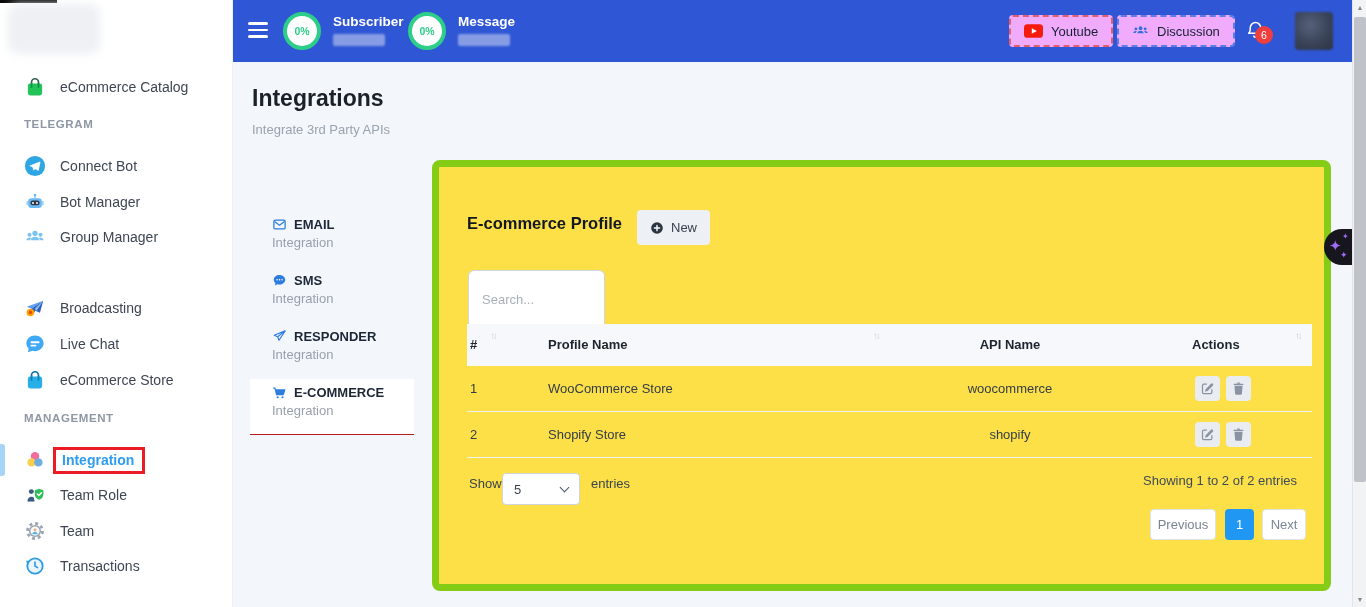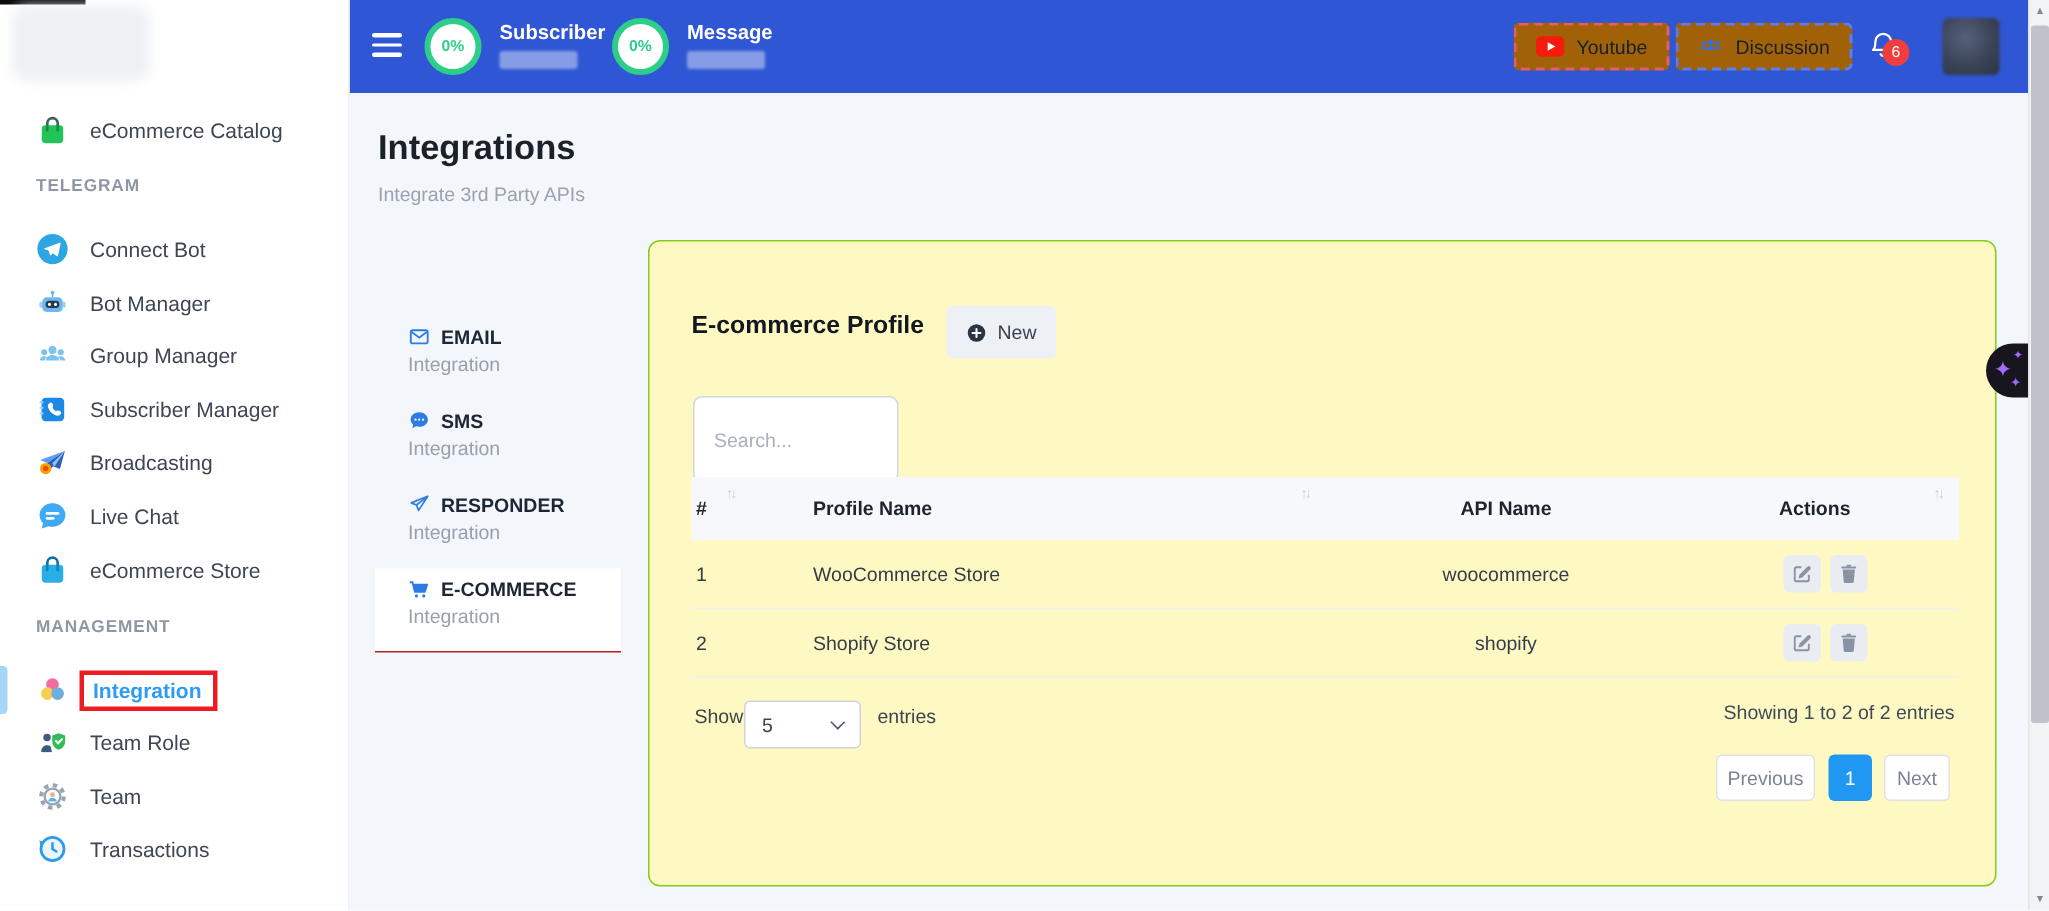--- a/index.html
+++ b/index.html
@@ -18,40 +18,40 @@
   .redbox { border:3px solid #ec1c24; padding:2px 8px 3px 6px; margin-left:-7px; }
   .link-active { color:#2e9cf0; font-weight:bold; }
 
   
   .header { position:absolute; left:233px; top:0; width:1119px; height:62px; background:#2F56D4; z-index:2; }
   .burger { position:absolute; left:15px; top:22px; width:20px; cursor:pointer; }
   .burger div { height:2.5px; background:#fff; border-radius:2px; margin-bottom:4px; }
   .stat-circle { position:absolute; top:12px; width:38px; height:38px; border:4px solid #2DCE89; border-radius:50%; background:#fff; display:flex; align-items:center; justify-content:center; font-size:10.5px; font-weight:bold; color:#2DCE89; }
   .stat-label { position:absolute; top:14px; font-size:13.5px; font-weight:bold; color:#fff; }
   .stat-blur { position:absolute; top:34px; width:52px; height:12px; background:rgba(255,255,255,.42); border-radius:2px; filter:blur(1px); }
-  .hdr-btn { position:absolute; top:15px; height:32px; background:#a16207; border-radius:4px; display:flex; align-items:center; gap:8px; padding:0 13px; font-size:13px; color:#17202e; cursor:pointer; }
+  .hdr-btn { position:absolute; top:15px; height:32px; background:#f0abfc; border-radius:4px; display:flex; align-items:center; gap:8px; padding:0 13px; font-size:13px; color:#17202e; cursor:pointer; }
   .btn-yt { left:776px; border:2px dashed #e35d6a; }
   .btn-disc { left:884px; border:2px dashed #5f7ce8; }
   .bell { position:absolute; left:1012px; top:19px; cursor:pointer; }
   .badge { position:absolute; left:1022px; top:26px; width:18px; height:18px; background:#F03E3E; border-radius:50%; color:#fff; font-size:10.5px; display:flex; align-items:center; justify-content:center; }
   .avatar { position:absolute; left:1062px; top:12px; width:38px; height:38px; border-radius:4px; background:radial-gradient(circle at 40% 35%, #56617a 0%, #3a4357 55%, #2d3443 100%); filter:blur(1.2px); cursor:pointer; }
 
   
   .main { position:absolute; left:233px; top:62px; width:1119px; height:545px; background:#f3f6fb; }
   .page-title { position:absolute; left:19px; top:23px; font-size:23px; font-weight:bold; color:#1b2128; }
   .page-sub { position:absolute; left:19px; top:60px; font-size:13px; color:#9aa3ad; }
 
   .subnav { position:absolute; left:17px; top:105px; width:164px;margin-top:44px; }
   .subnav-item { position:relative; height:56px; padding:5px 0 0 22px; cursor:pointer; }
   .subnav-item.active { background:#fff; border-bottom:1px solid #b91c1c; }
   .sn-title { display:flex; align-items:center; gap:7px; font-size:13px; font-weight:bold; color:#1c2635; height:16px; }
   .sn-sub { margin-top:3px; font-size:13px; color:#98a0ab; }
 
   
-  .card { position:absolute; left:199px; top:98px; width:899px; height:431px; background:#fef9c3; border:1px solid #84cc16; border-radius:8px; }
+  .card { position:absolute; left:199px; top:98px; width:899px; height:431px; background:#fde047; border:7px solid #84cc16; border-radius:8px; }
   .card-title { position:absolute; left:28px; top:47px; font-size:16.5px; font-weight:bold; color:#121720; }
   .new-btn { position:absolute; left:198px; top:43px; height:35px; padding:0 13px; background:#edf0f4; border:none; border-radius:4px; display:flex; align-items:center; gap:7px; font-size:13px; color:#39414e; cursor:pointer; font-family:inherit; }
   .search { position:absolute; left:29px; top:103px; width:137px; height:58px; border:1px solid #cfd6de; border-radius:6px; padding:0 13px; font-size:13px; color:#3a4450; font-family:inherit; }
   .search::placeholder { color:#a8b0bb; }
 
   .thead { position:absolute; left:28px; top:157px; width:845px; height:42px; background:#f6f8fb; }
   .th { position:absolute; top:0; line-height:42px; font-size:13px; font-weight:bold; color:#1d242e; cursor:pointer; }
   .sort { position:absolute; top:6px; font-size:9.5px; color:#c9d0d9; letter-spacing:-2px; cursor:pointer; }
   .t-row { position:absolute; left:28px; width:845px; height:46px; border-bottom:1px solid #eef1f5; }
   .td { position:absolute; top:0; line-height:46px; font-size:13px; color:#333c49; }
@@ -127,30 +127,20 @@
           <circle cx="6" cy="9.6" r="2.2"></circle>
           <circle cx="18" cy="9.6" r="2.2"></circle>
           <circle cx="12" cy="8" r="2.9"></circle>
           <path d="M12 11.6c2.7 0 4.7 1.7 4.9 4H7.1c.2-2.3 2.2-4 4.9-4z"></path>
           <path d="M2.6 15.6c.2-1.8 1.7-3 3.6-3 .7 0 1.4.2 2 .5-1 .7-1.7 1.5-2 2.5z"></path>
           <path d="M21.4 15.6c-.2-1.8-1.7-3-3.6-3-.7 0-1.4.2-2 .5 1 .7 1.7 1.5 2 2.5z"></path>
         </svg>
       <span>Group Manager</span>
     </div>
 
-    <div class="sb-item" style="top:255px">
-      <svg viewBox="0 0 24 24" width="22" height="22">
-          <rect x="4" y="3.5" width="16.5" height="17" rx="3" fill="#1E88E5"></rect>
-          <rect x="2.5" y="6" width="3" height="1.6" rx=".8" fill="#9fd1fb"></rect>
-          <rect x="2.5" y="10" width="3" height="1.6" rx=".8" fill="#9fd1fb"></rect>
-          <rect x="2.5" y="14" width="3" height="1.6" rx=".8" fill="#9fd1fb"></rect>
-          <path d="M9.6 7.4c.8-.8 1.9-.6 2.3.3l.5 1.1c.3.7.1 1.3-.4 1.8.6 1.2 1.5 2.1 2.6 2.6.5-.5 1.1-.7 1.8-.4l1.1.5c.9.4 1.1 1.5.3 2.3-.9.9-2.4 1.2-3.7.6-2.3-1-4.1-2.8-5.1-5.1-.6-1.3-.3-2.8.6-3.7z" fill="#fff"></path>
-        </svg>
-      <span>Subscriber Manager</span>
-    </div>
 
     <div class="sb-item" style="top:290px">
       <svg viewBox="0 0 24 24" width="22" height="22">
           <path d="M21 4 3 10.5l5.2 2.3z" fill="#5c9df5"></path>
           <path d="M21 4 8.2 12.8l1.6 5.4 2.6-3.2 5 2.1z" fill="#2f5fb8"></path>
           <path d="M21 4l-9.2 8.9 1.6 2.4z" fill="#8fc1ff"></path>
           <circle cx="7" cy="16.8" r="4.1" fill="#FFA000"></circle>
           <circle cx="7" cy="16.8" r="2" fill="#E65100"></circle>
         </svg>
       <span>Broadcasting</span>

